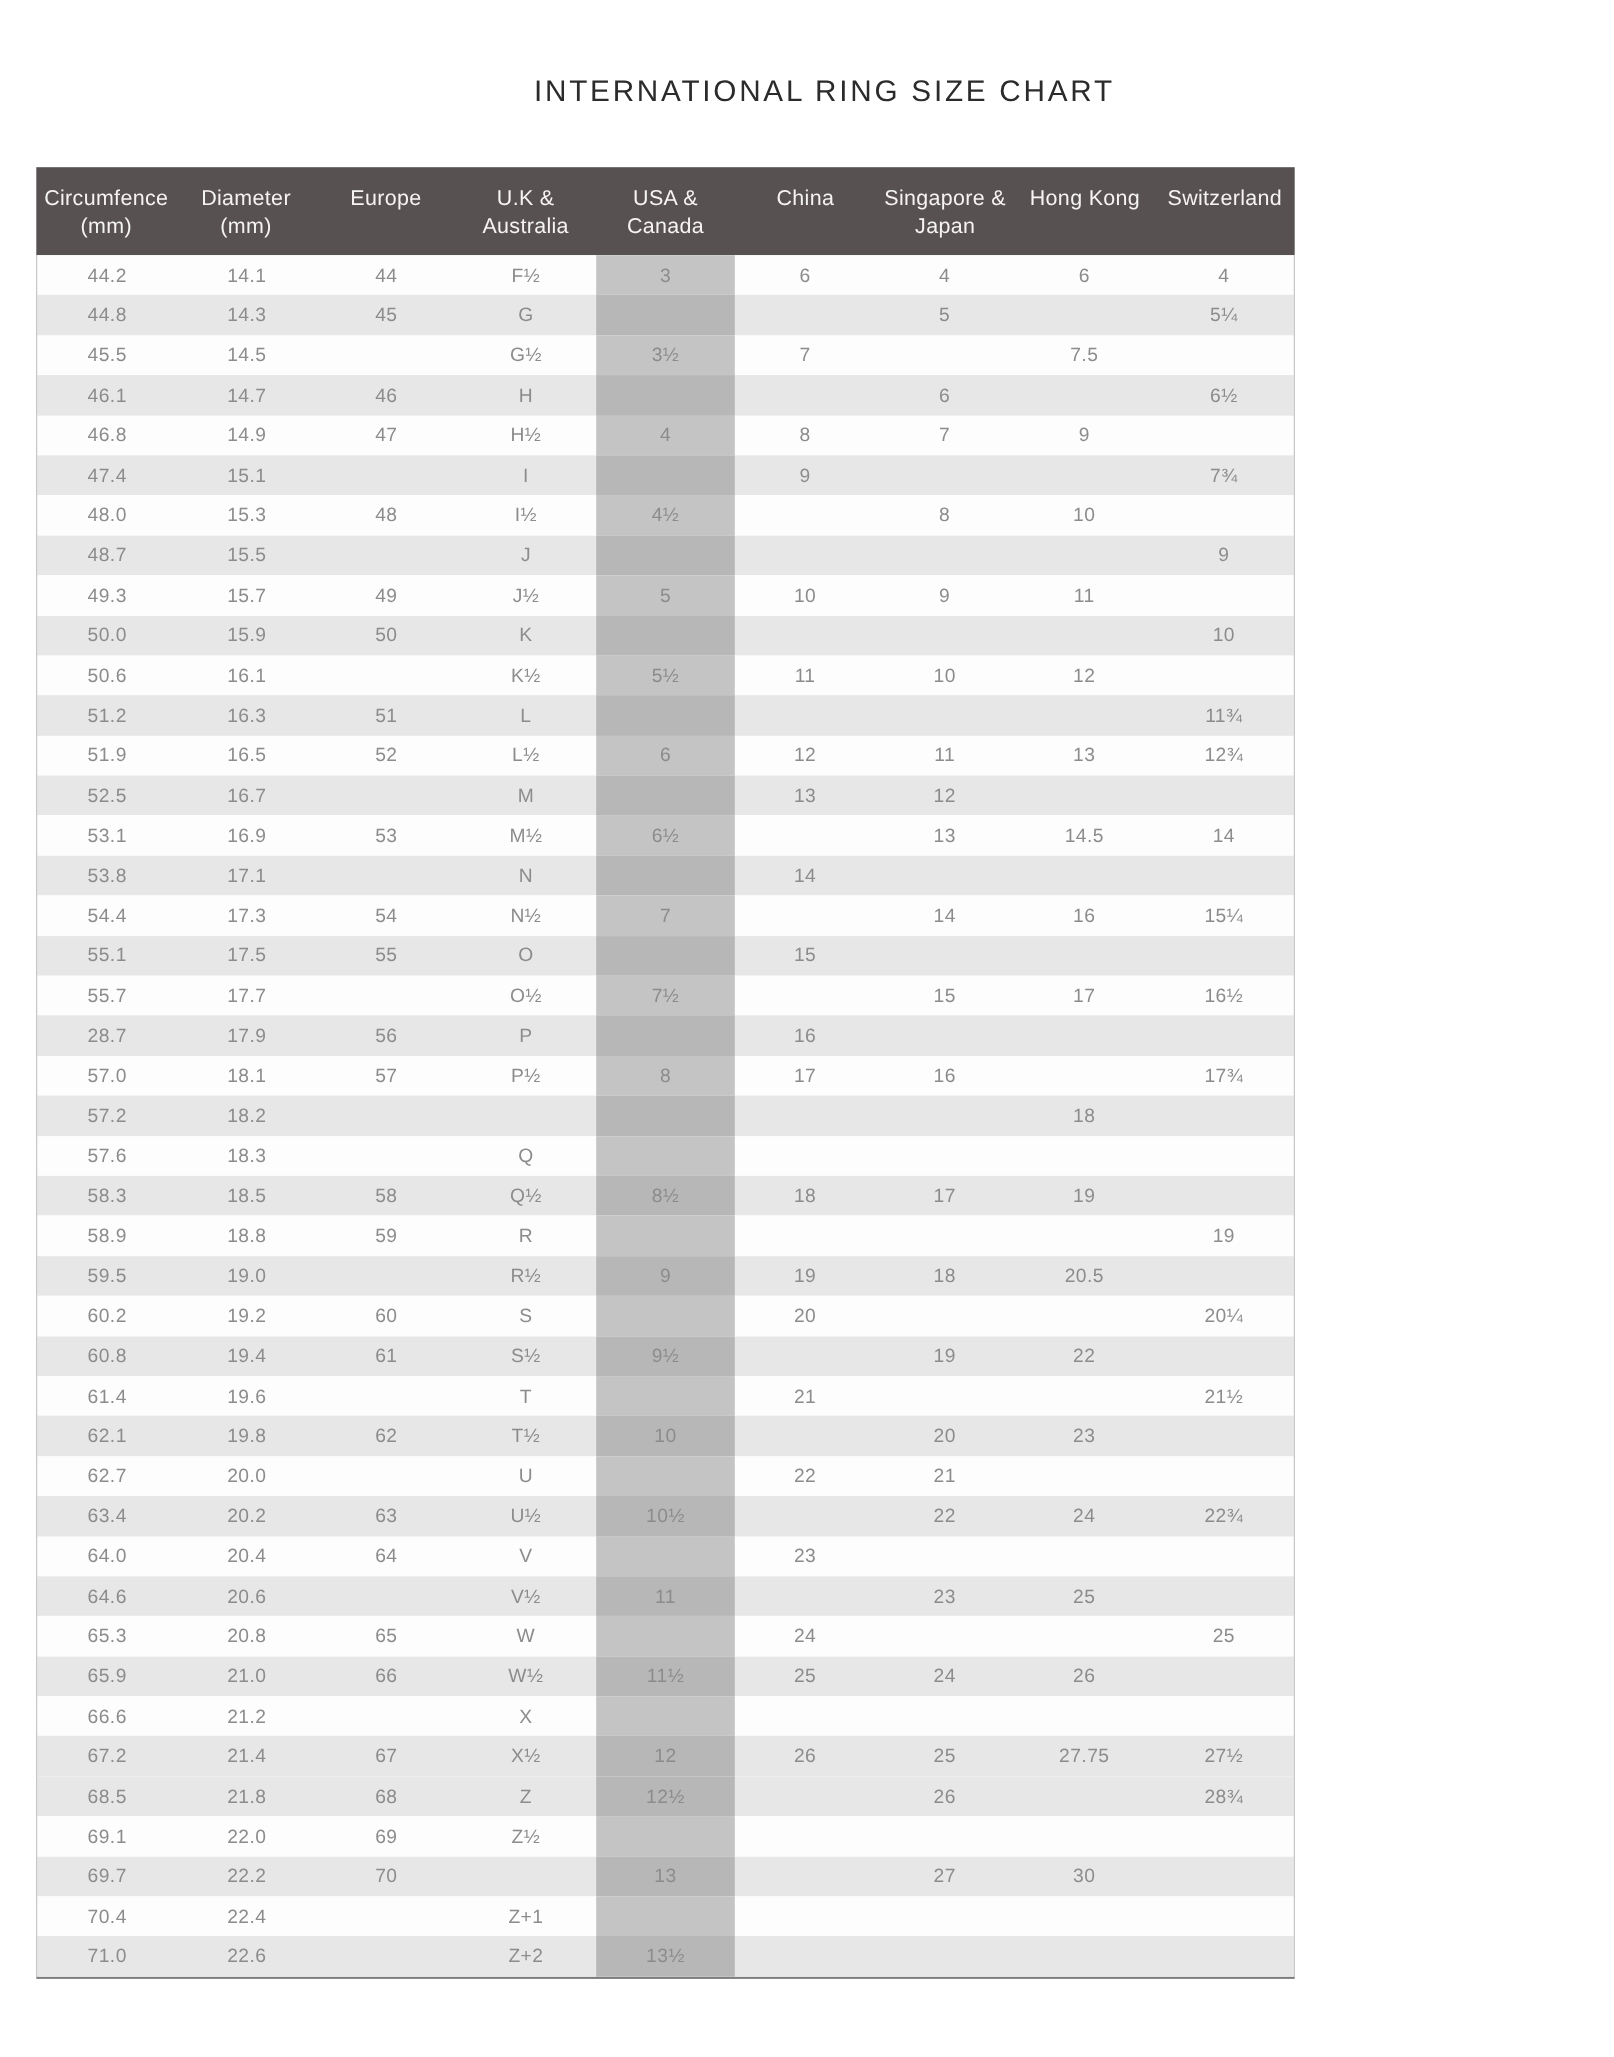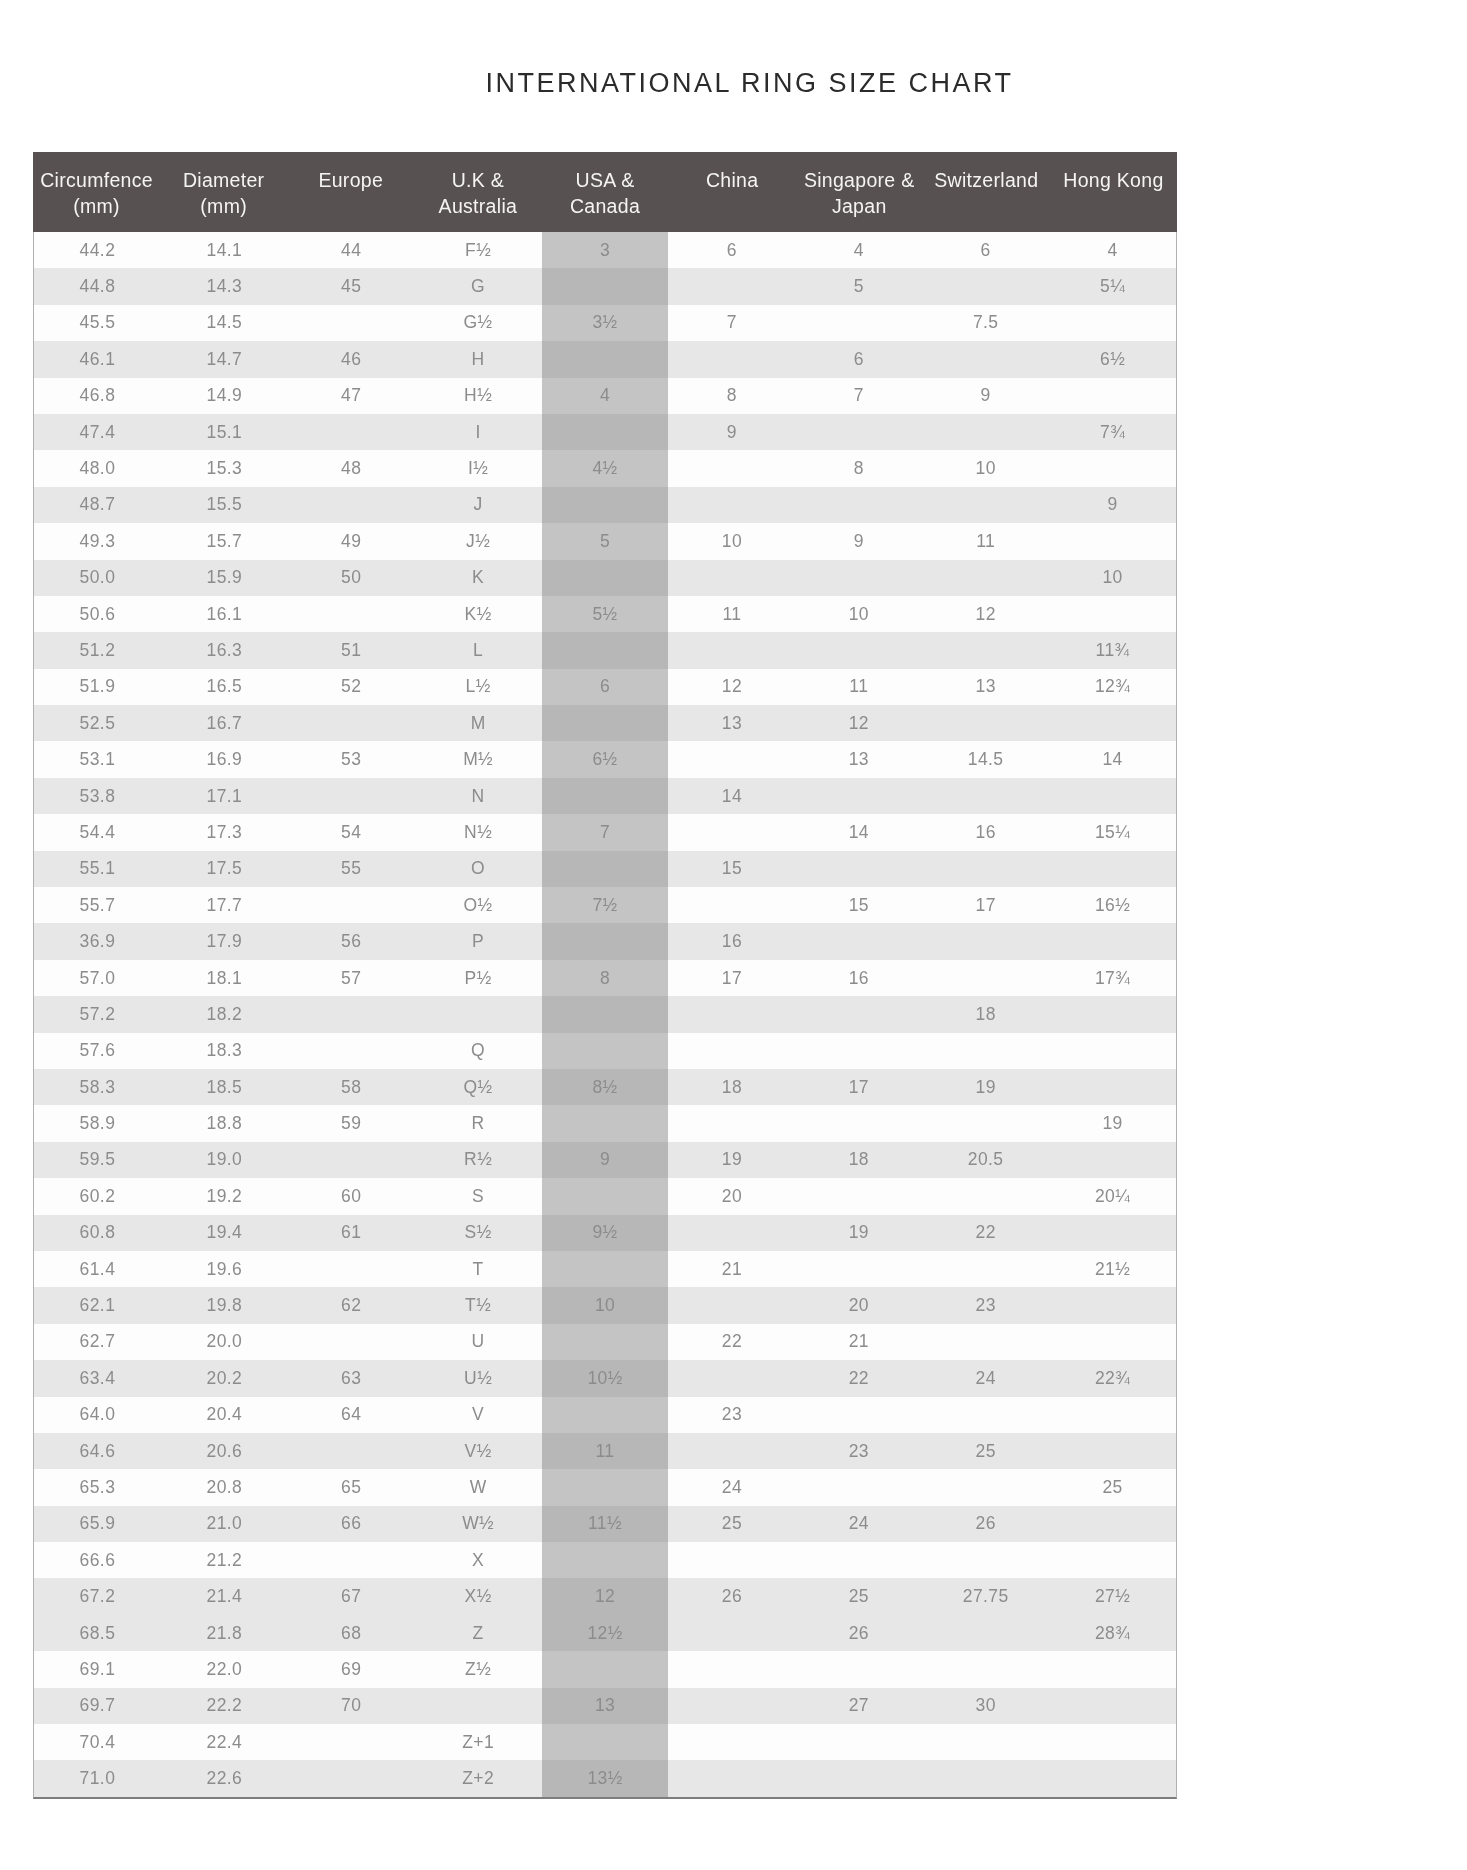--- a/index.html
+++ b/index.html
@@ -102,24 +102,24 @@
           <div>Canada</div>
         </div>
         <div class="hcell">
           <div>China</div>
         </div>
         <div class="hcell">
           <div>Singapore &amp;</div>
           <div>Japan</div>
         </div>
         <div class="hcell">
+          <div>Hong Kong</div>
+        </div>
+        <div class="hcell">
           <div>Switzerland</div>
-        </div>
-        <div class="hcell">
-          <div>Hong Kong</div>
         </div>
       </div>
     <div class="tbody">
         <div class="trow even">
           <div class="tcell">44.2</div>
           <div class="tcell">14.1</div>
           <div class="tcell">44</div>
           <div class="tcell">F½</div>
           <div class="tcell band">3</div>
           <div class="tcell">6</div>
@@ -319,21 +319,21 @@
           <div class="tcell">17.7</div>
           <div class="tcell"></div>
           <div class="tcell">O½</div>
           <div class="tcell band">7½</div>
           <div class="tcell"></div>
           <div class="tcell">15</div>
           <div class="tcell">17</div>
           <div class="tcell">16½</div>
         </div>
         <div class="trow odd">
-          <div class="tcell">36.9</div>
+          <div class="tcell">28.7</div>
           <div class="tcell">17.9</div>
           <div class="tcell">56</div>
           <div class="tcell">P</div>
           <div class="tcell band"></div>
           <div class="tcell">16</div>
           <div class="tcell"></div>
           <div class="tcell"></div>
           <div class="tcell"></div>
         </div>
         <div class="trow even">

